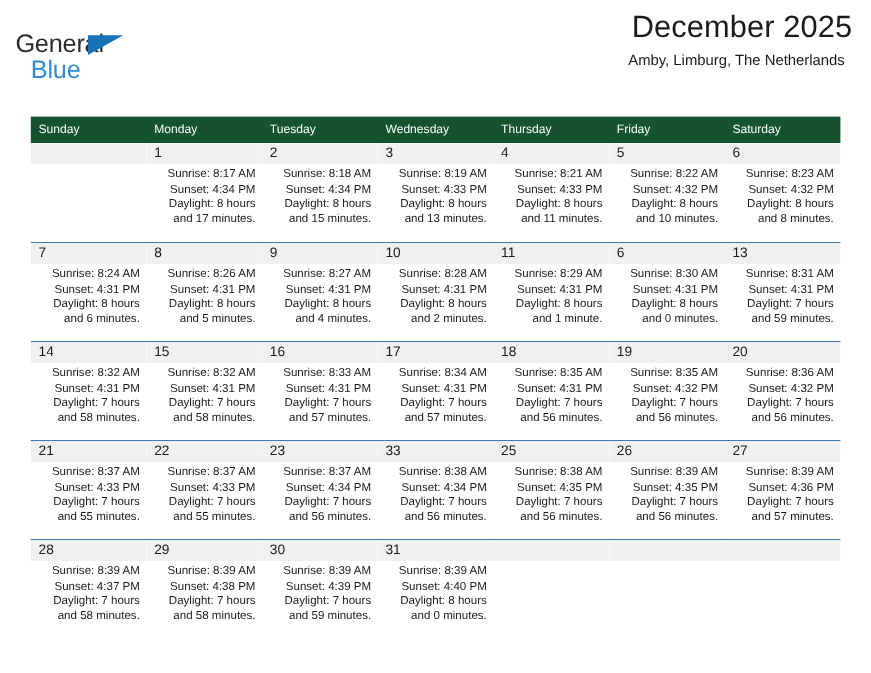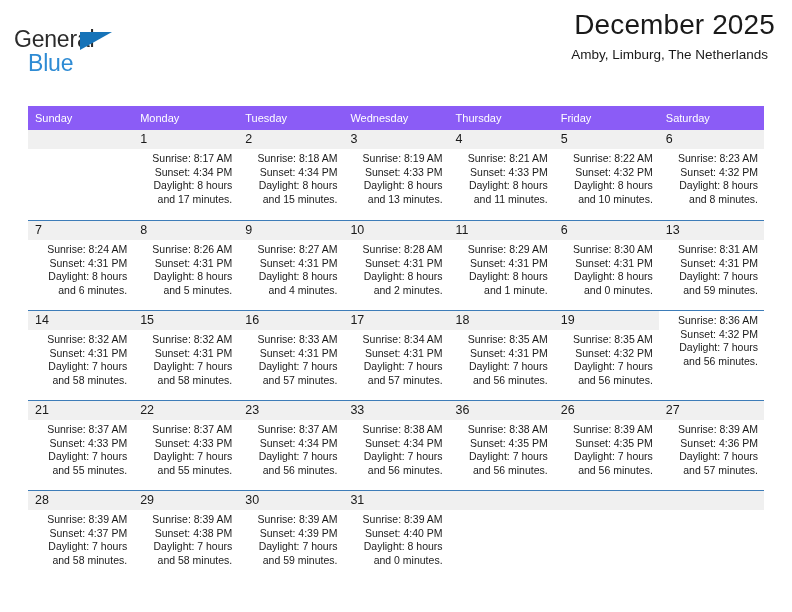--- a/index.html
+++ b/index.html
@@ -88,21 +88,21 @@
   
   .calendar {
     position: absolute;
     left: 28px;
     top: 106px;
     width: 736px;
   }
   .weekday-head {
     display: grid;
     grid-template-columns: repeat(7, 1fr);
-    background: #8b5cf6;
+    background: #14532d;
   }
   .weekday-head .wd {
     color: #ffffff;
     font-size: 11px;
     padding: 5px 0 5px 7px;
     line-height: 1.3;
   }
 
   .week-row {
     display: grid;
@@ -357,20 +357,21 @@
       <div class="day-cell">
           <span class="day-num">19</span>
           <div class="day-body">
             <div>Sunrise: 8:35 AM</div>
             <div>Sunset: 4:32 PM</div>
             <div>Daylight: 7 hours</div>
             <div>and 56 minutes.</div>
           </div>
         </div>
       <div class="day-cell">
+          <span class="day-num">20</span>
           <div class="day-body">
             <div>Sunrise: 8:36 AM</div>
             <div>Sunset: 4:32 PM</div>
             <div>Daylight: 7 hours</div>
             <div>and 56 minutes.</div>
           </div>
         </div>
     </div>
 
     <div class="week-row">
@@ -404,21 +405,21 @@
       <div class="day-cell">
           <span class="day-num">33</span>
           <div class="day-body">
             <div>Sunrise: 8:38 AM</div>
             <div>Sunset: 4:34 PM</div>
             <div>Daylight: 7 hours</div>
             <div>and 56 minutes.</div>
           </div>
         </div>
       <div class="day-cell">
-          <span class="day-num">36</span>
+          <span class="day-num">25</span>
           <div class="day-body">
             <div>Sunrise: 8:38 AM</div>
             <div>Sunset: 4:35 PM</div>
             <div>Daylight: 7 hours</div>
             <div>and 56 minutes.</div>
           </div>
         </div>
       <div class="day-cell">
           <span class="day-num">26</span>
           <div class="day-body">

